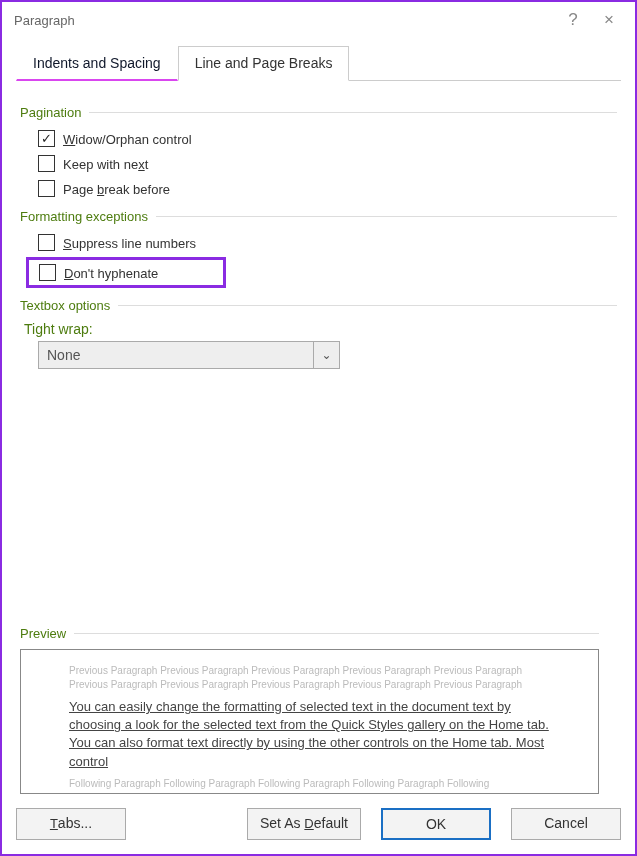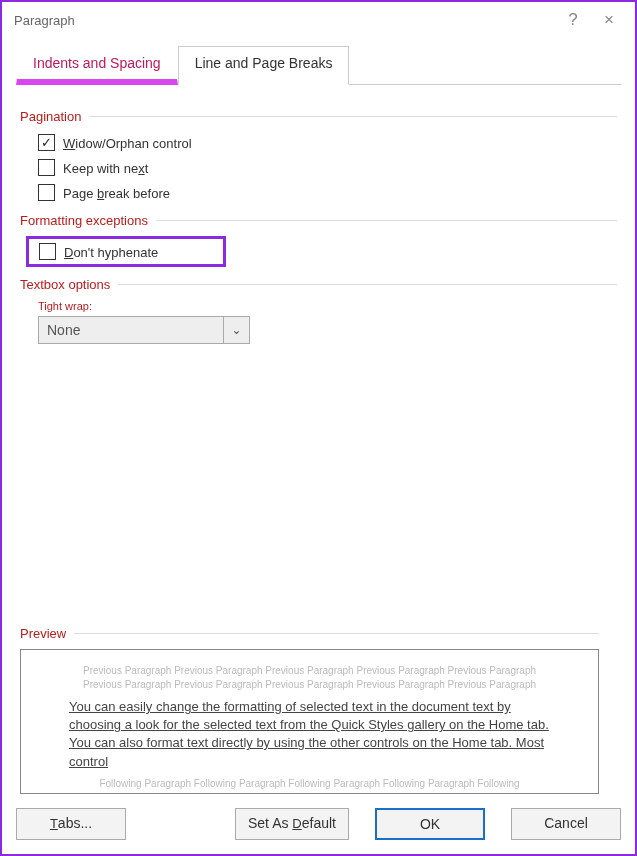--- a/index.html
+++ b/index.html
@@ -41,22 +41,22 @@
   position: relative;
 }
 .tab {
   padding: 8px 16px;
   border: 1px solid transparent;
   color: #0066c0;
   cursor: pointer;
   font-size: 14px;
 }
 .tab.inactive {
-  border-bottom: 6px solid #d946ef;
-  color: #be185d;
+  border-bottom: 2px solid #d946ef;
+  color: #0f172a;
 }
 .tab.active {
   border: 1px solid #ccc;
   border-bottom: 1px solid #fff;
   background: #fff;
   color: #333;
   position: relative;
   z-index: 2;
 }
 .tab-strip-filler {
@@ -64,21 +64,21 @@
   border-bottom: 1px solid #ccc;
 }
 .tab-content {
   border-top: none;
   padding: 14px 4px 0 4px;
 }
 .section-heading {
   display: flex;
   align-items: center;
   font-size: 14px;
-  color: #b91c1c;
+  color: #4d7c0f;
   margin: 10px 0 8px 0;
 }
 .section-heading span { padding-right: 8px; }
 .section-heading hr {
   flex: 1;
   border: none;
   border-top: 1px solid #ddd;
 }
 .checkbox-row {
   display: flex;
@@ -102,33 +102,33 @@
   justify-content: center;
   font-size: 13px;
   color: #222;
 }
 .checkbox-label {
   font-size: 14px;
   text-align: center;
 }
 .underline { text-decoration: underline; }
 .subfield-label {
-  margin: 8px 0 4px 18px;
-  font-size: 11px;
-  color: #b91c1c;
+  margin: 8px 0 4px 4px;
+  font-size: 14px;
+  color: #4d7c0f;
 }
 .select-wrap {
   margin-left: 18px;
   display: flex;
 }
 .select-box {
   border: 1px solid #aaa;
   background: #eee;
   padding: 5px 8px;
-  width: 186px;
+  width: 276px;
   font-size: 14px;
   color: #555;
 }
 .select-arrow {
   border: 1px solid #aaa;
   border-left: none;
   background: #eee;
   width: 26px;
   display: flex;
   align-items: center;
@@ -142,29 +142,28 @@
   margin-top: 6px;
   padding: 14px 48px;
   font-size: 10px;
   color: #444;
   line-height: 1.4;
   overflow: hidden;
 }
 .preview-faded {
   color: #bbb;
   font-size: 10px;
-  text-align: center;
 }
 .button-bar {
   position: absolute;
   bottom: 14px;
   left: 14px;
   right: 14px;
   display: flex;
-  gap: 26px;
+  gap: 20px;
   margin-top: 16px;
 }
 .button-bar .spacer { flex: 1; }
 .btn {
   min-width: 110px;
   padding: 6px 12px;
   text-align: center;
   border: 1px solid #aaa;
   background: #f3f3f3;
   font-size: 14px;
@@ -217,20 +216,24 @@
     <div class="checkbox-row">
       <span class="chk"></span>
       <span class="checkbox-label"><span>Page </span><span class="underline">b</span><span>reak before</span></span>
     </div>
 
     <div class="section-heading">
       <span>Formatting exceptions</span>
         <hr>
     </div>
 
+    <div class="checkbox-row">
+      <span class="chk"></span>
+      <span class="checkbox-label"><span class="underline">S</span><span>uppress line numbers</span></span>
+    </div>
 
     <div class="checkbox-row highlight">
       <span class="chk"></span>
       <span class="checkbox-label"><span class="underline">D</span><span>on't hyphenate</span></span>
     </div>
 
     <div class="section-heading">
       <span>Textbox options</span>
         <hr>
     </div>

